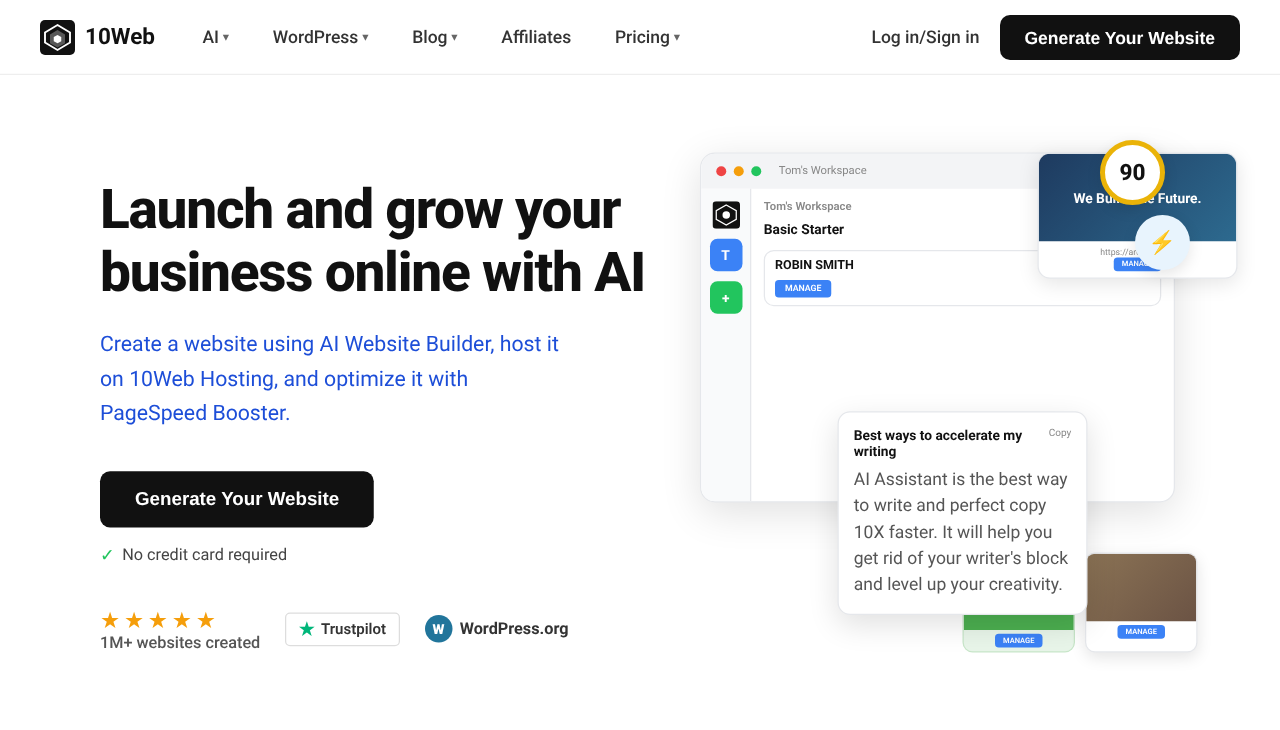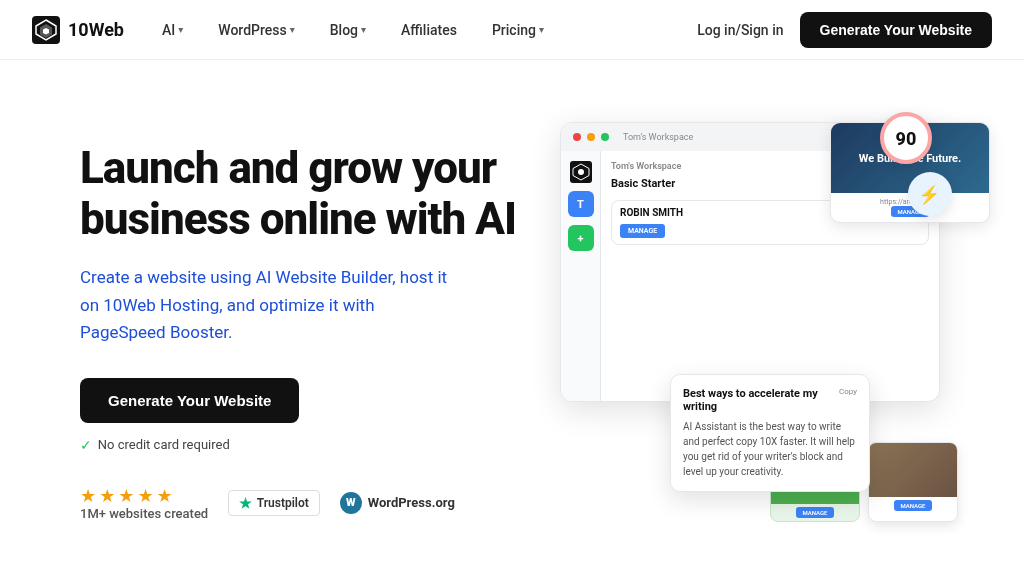--- a/index.html
+++ b/index.html
@@ -88,21 +88,21 @@
       flex: 1;
       position: relative;
       height: 460px;
       margin-left: 20px;
     }
 
     
     .score-badge {
       position: absolute; top: 20px; right: 60px;
       width: 52px; height: 52px; border-radius: 50%;
-      border: 4px solid #fca5a5; background: #fff;
+      border: 4px solid #eab308; background: #fff;
       display: flex; align-items: center; justify-content: center;
       font-size: 18px; font-weight: 800; color: #111;
       box-shadow: 0 4px 12px rgba(0,0,0,0.1);
       z-index: 10;
     }
     .lightning-badge {
       position: absolute; top: 80px; right: 40px;
       width: 44px; height: 44px; border-radius: 50%;
       background: #e8f4fd;
       display: flex; align-items: center; justify-content: center;
@@ -179,21 +179,21 @@
       position: absolute; bottom: 60px; left: 130px;
       width: 200px;
       background: #fff; border-radius: 10px;
       box-shadow: 0 8px 24px rgba(0,0,0,0.12);
       padding: 12px; border: 1px solid #e5e7eb;
       z-index: 5;
     }
     .ai-card-header { display: flex; justify-content: space-between; margin-bottom: 6px; }
     .ai-card-title { font-size: 11px; font-weight: 700; color: #111; }
     .copy-btn { font-size: 8px; color: #888; }
-    .ai-card-body { font-size: 10px; color: #555; line-height: 1.5; }
+    .ai-card-body { font-size: 14px; color: #555; line-height: 1.5; }
 
     
     .ideas-row {
       position: absolute; bottom: 30px; left: 230px; right: 0;
       display: flex; gap: 8px;
     }
     .ideas-card {
       background: #e8f5e9; border-radius: 8px;
       width: 90px; height: 80px; overflow: hidden;
       display: flex; flex-direction: column;

